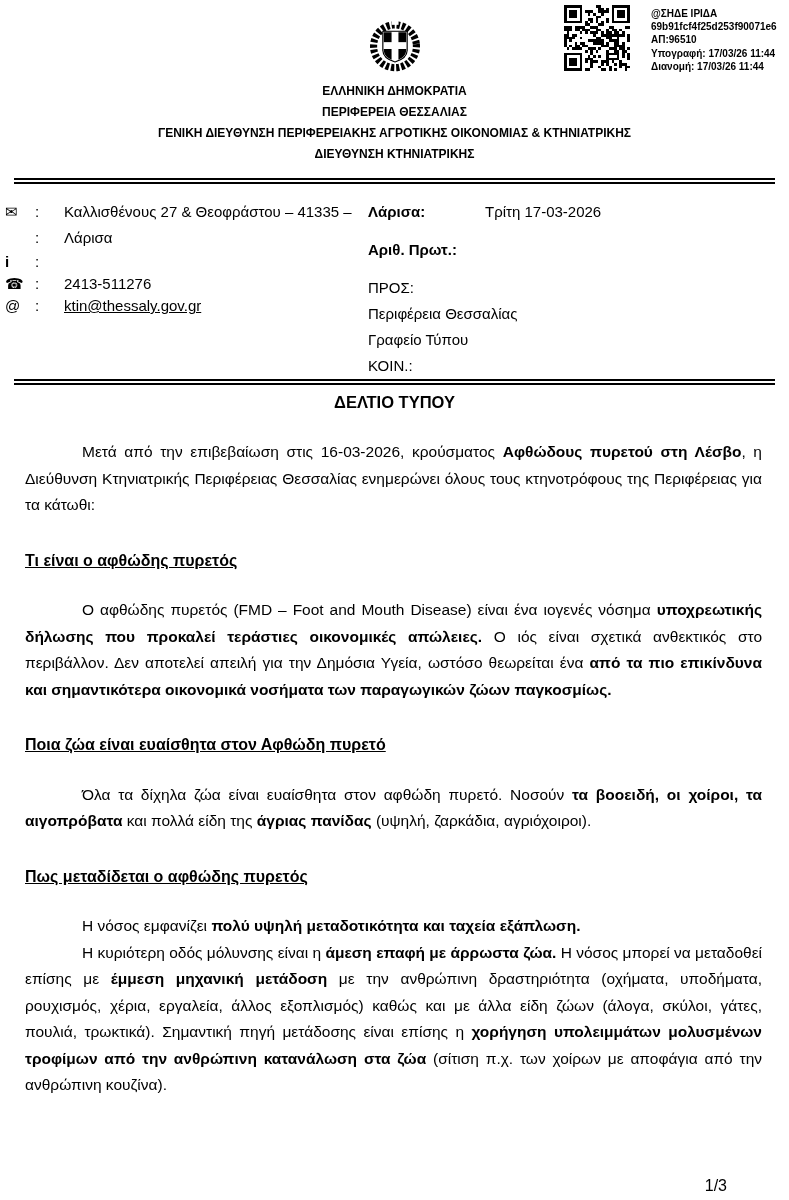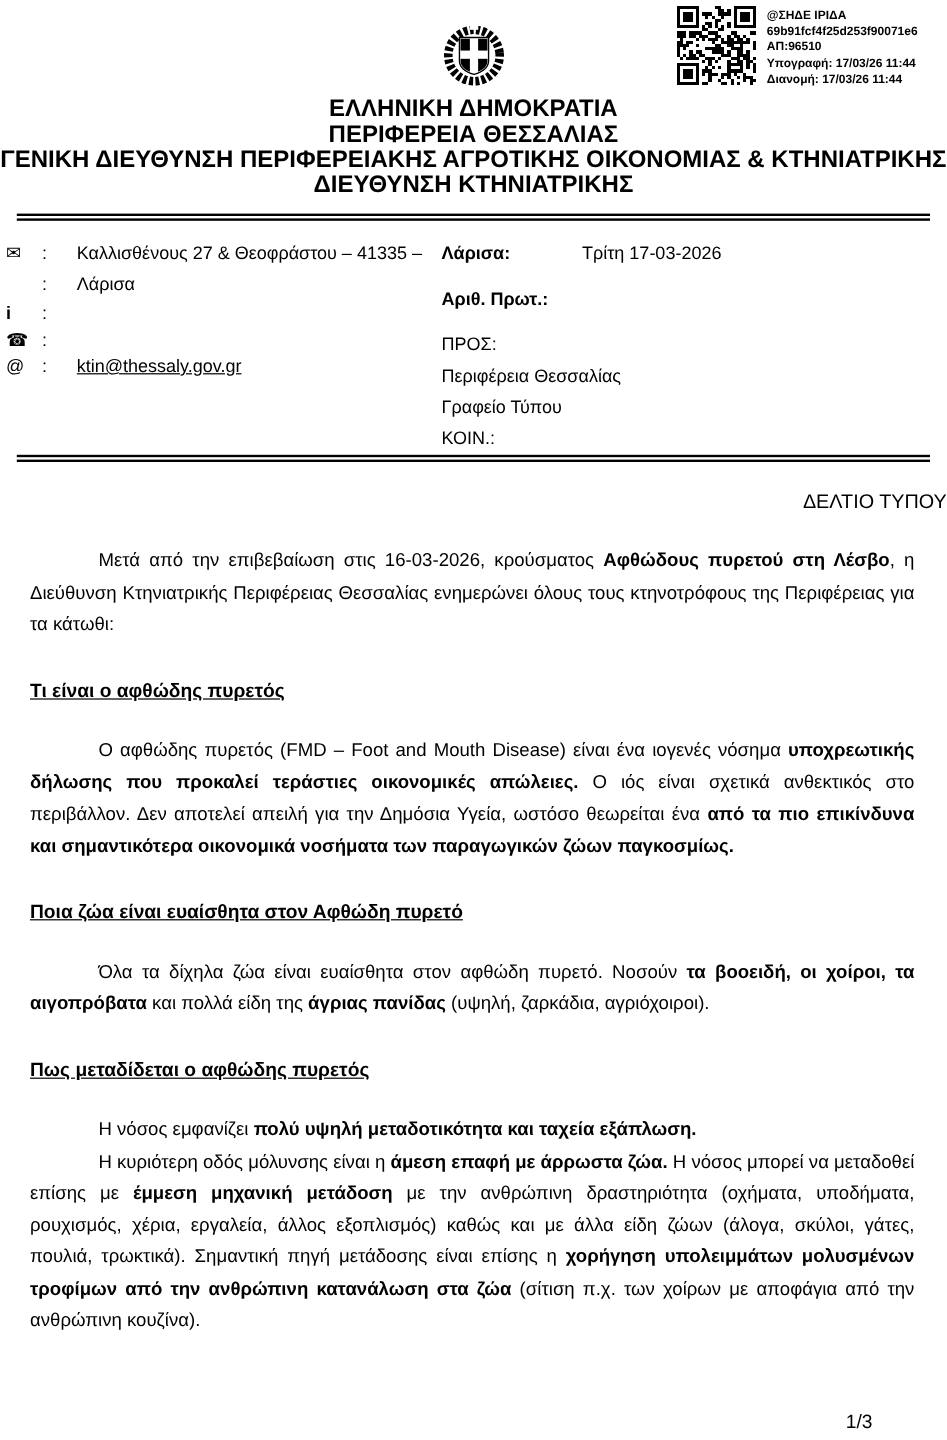--- a/index.html
+++ b/index.html
@@ -3,46 +3,46 @@
 <meta charset="utf-8">
 <style>
   html,body{margin:0;padding:0;}
   body{
     width:789px;height:1200px;position:relative;overflow:hidden;
     background:#ffffff;color:#000;
     font-family:"Liberation Sans",sans-serif;
     -webkit-font-smoothing:antialiased;
   }
   
-  .stamp{position:absolute;top:5px;left:562px;display:flex;gap:7px;}
+  .stamp{position:absolute;top:5px;left:562px;display:flex;gap:19px;}
   .qr{width:70px;height:66px;flex:0 0 auto;}
   .stamp-text{font-size:10px;font-weight:700;line-height:13.2px;padding-top:2px;white-space:nowrap;}
   
   .emblem{margin:17px auto 4px;width:84px;height:60px;display:block;}
-  .hdr-line{ text-align:center;font-weight:700;font-size:20px;line-height:21px;}
+  .hdr-line{ text-align:center;font-weight:700;font-size:12px;line-height:21px;}
   
   .rule{height:2px;border-top:2px solid #000;border-bottom:2px solid #000;margin:0 14px;}
   .rule-top{margin-top:13px;}
   .rule-bottom{margin-top:14px;}
   
   .info-block{display:flex;margin:15px 0 0 5px;font-size:15px;height:166px;}
   .contact-col{width:360px;flex:0 0 auto;}
   .c-row{display:flex;line-height:22px;}
   .c-row.tall{line-height:26px;}
   .c-icon{width:30px;flex:0 0 auto;text-align:left;}
   .c-colon{width:29px;flex:0 0 auto;}
   .c-text{flex:1;}
   .bold{font-weight:700;}
   .email-link{color:#000000;text-decoration:underline;}
   .meta-col{margin-left:3px;flex:1;}
   .m-row{display:flex;line-height:26px;margin-bottom:12px;}
   .m-label{width:117px;flex:0 0 auto;}
   .m-value{flex:1;}
   
-  .doc-title{text-align:right;font-weight:400;font-size:16.5px;margin-top:24px;}
+  .doc-title{text-align:center;font-weight:700;font-size:16.5px;margin-top:8px;}
   .body-text{margin:0 27px 0 25px;font-size:15.5px;line-height:26.5px;text-align:justify;}
   .para{margin:0;text-indent:57px;}
   .para.intro{margin-top:27px;}
   .sec-heading{font-size:16px;font-weight:700;text-decoration:underline;margin:29px 0 23px 0;text-align:left;text-indent:0;}
   .page-num{position:absolute;top:1177px;right:62px;font-size:16px;text-align:center;}
   b{font-weight:700;}
 </style>
 </head>
 <body>
 
@@ -318,20 +318,21 @@
       <span class="c-text">Λάρισα</span>
     </div>
     <div class="c-row">
       <span class="c-icon bold">i</span>
       <span class="c-colon">:</span>
       <span class="c-text"></span>
     </div>
     <div class="c-row">
       <span class="c-icon">☎</span>
       <span class="c-colon">:</span>
+      <span class="c-text">2413-511276</span>
     </div>
     <div class="c-row">
       <span class="c-icon">@</span>
       <span class="c-colon">:</span>
       <span class="c-text"><a href="#" class="email-link">ktin@thessaly.gov.gr</a></span>
     </div>
   </div>
   <div class="meta-col">
     <div class="m-row">
       <span class="m-label bold">Λάρισα:</span>

